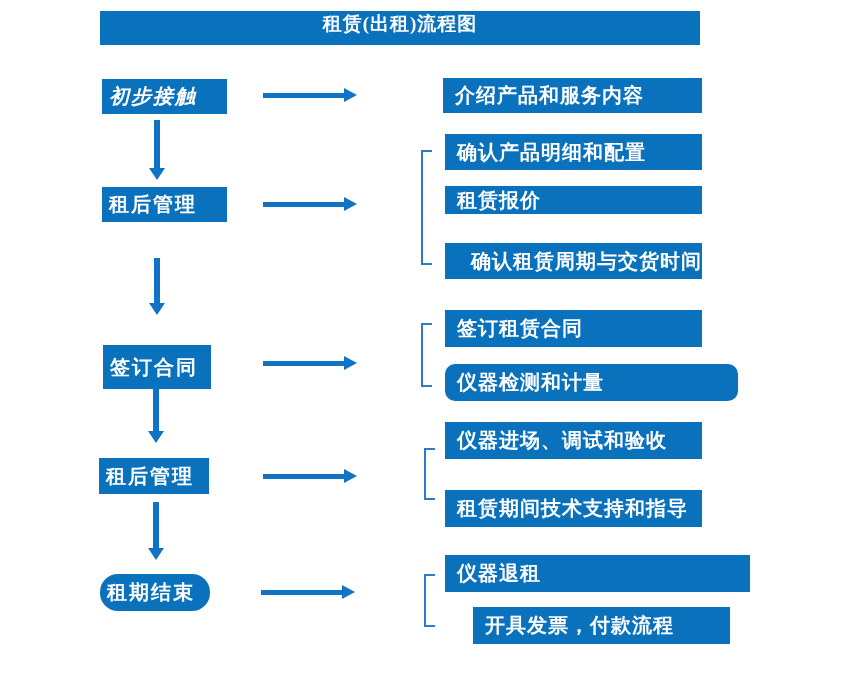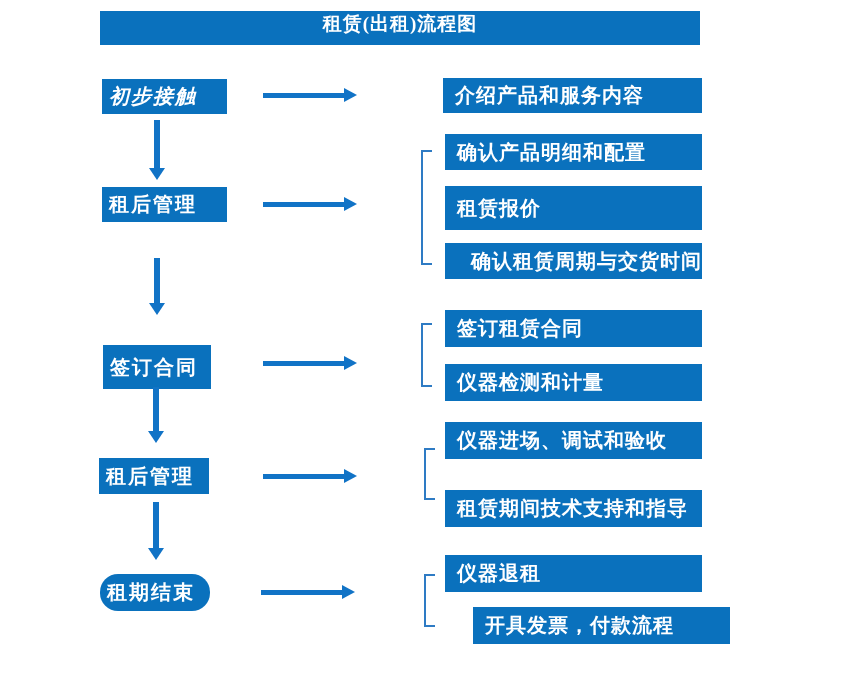--- a/index.html
+++ b/index.html
@@ -146,41 +146,41 @@
   <div class="bracket" style="left:424px; top:448px; height:52px;"></div>
   <div class="bracket" style="left:424px; top:574px; height:53px;"></div>
 
   <div class="box right" style="left:443px; top:78px;  width:259px; height:35px;">
     <span>介绍产品和服务内容</span>
   </div>
 
   <div class="box right" style="left:445px; top:134px; width:257px; height:36px;">
     <span>确认产品明细和配置</span>
   </div>
-  <div class="box right" style="left:445px; top:186px; width:257px; height:44px;">
+  <div class="box right" style="left:445px; top:186px; width:257px; height:28px;">
     <span>租赁报价</span>
   </div>
   <div class="box right" style="left:445px; top:243px; width:257px; height:36px;justify-content:flex-end;">
     <span>确认租赁周期与交货时间</span>
   </div>
 
   <div class="box right" style="left:445px; top:310px; width:257px; height:37px;">
     <span>签订租赁合同</span>
   </div>
-  <div class="box right" style="left:445px; top:364px; width:257px; height:37px;">
+  <div class="box right" style="left:445px; top:364px; width:293px; height:37px;border-radius:10px;">
     <span>仪器检测和计量</span>
   </div>
 
   <div class="box right" style="left:445px; top:422px; width:257px; height:37px;">
     <span>仪器进场、调试和验收</span>
   </div>
   <div class="box right" style="left:445px; top:490px; width:257px; height:37px;">
     <span>租赁期间技术支持和指导</span>
   </div>
 
-  <div class="box right" style="left:445px; top:555px; width:257px; height:37px;">
+  <div class="box right" style="left:445px; top:555px; width:305px; height:37px;">
     <span>仪器退租</span>
   </div>
   <div class="box right" style="left:445px; top:607px; width:257px; height:37px;margin-left:28px;">
     <span>开具发票，付款流程</span>
   </div>
 
 </div>
 
 </body></html>

